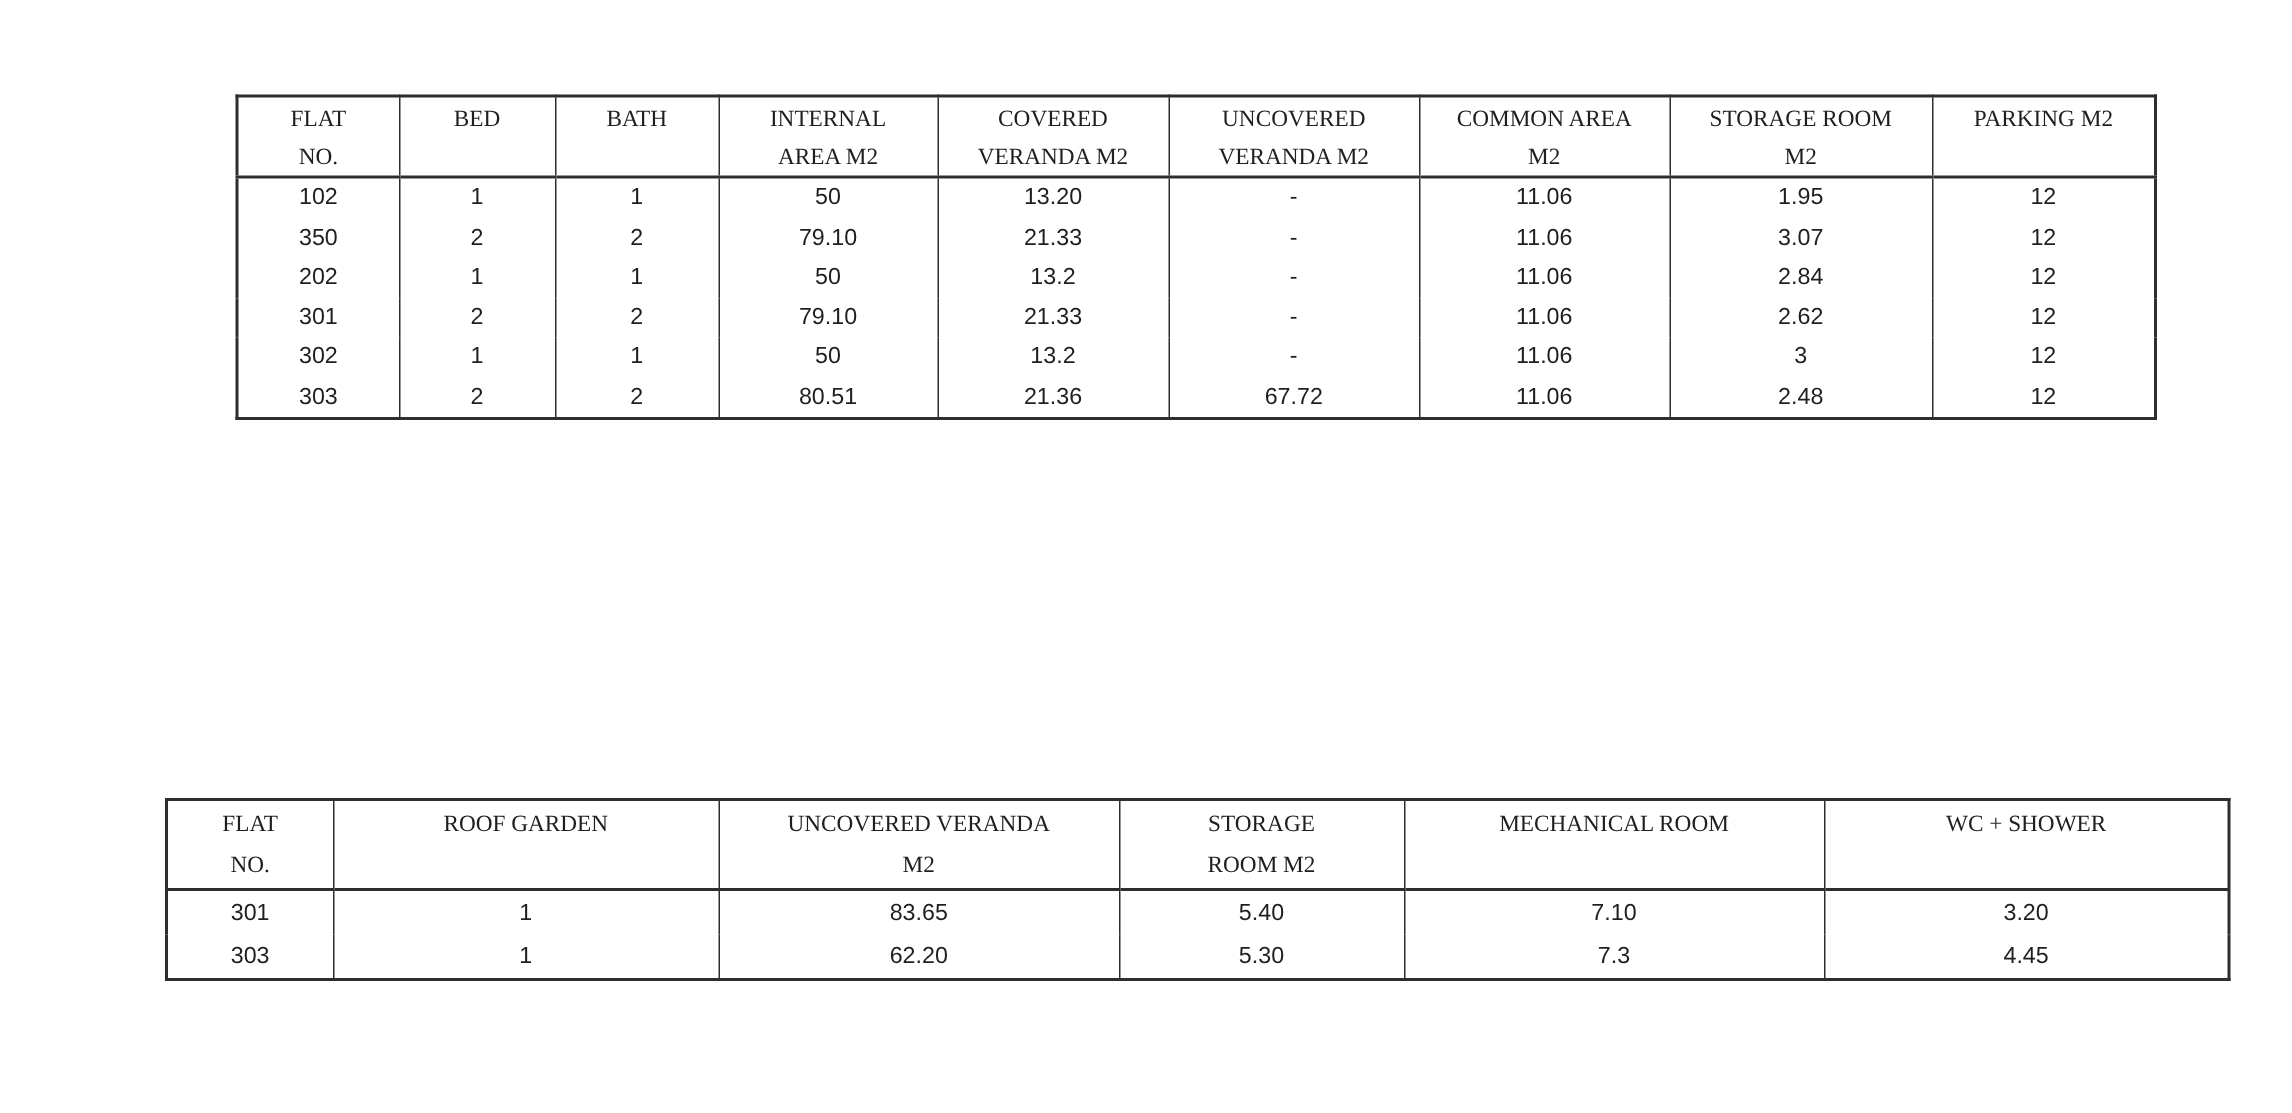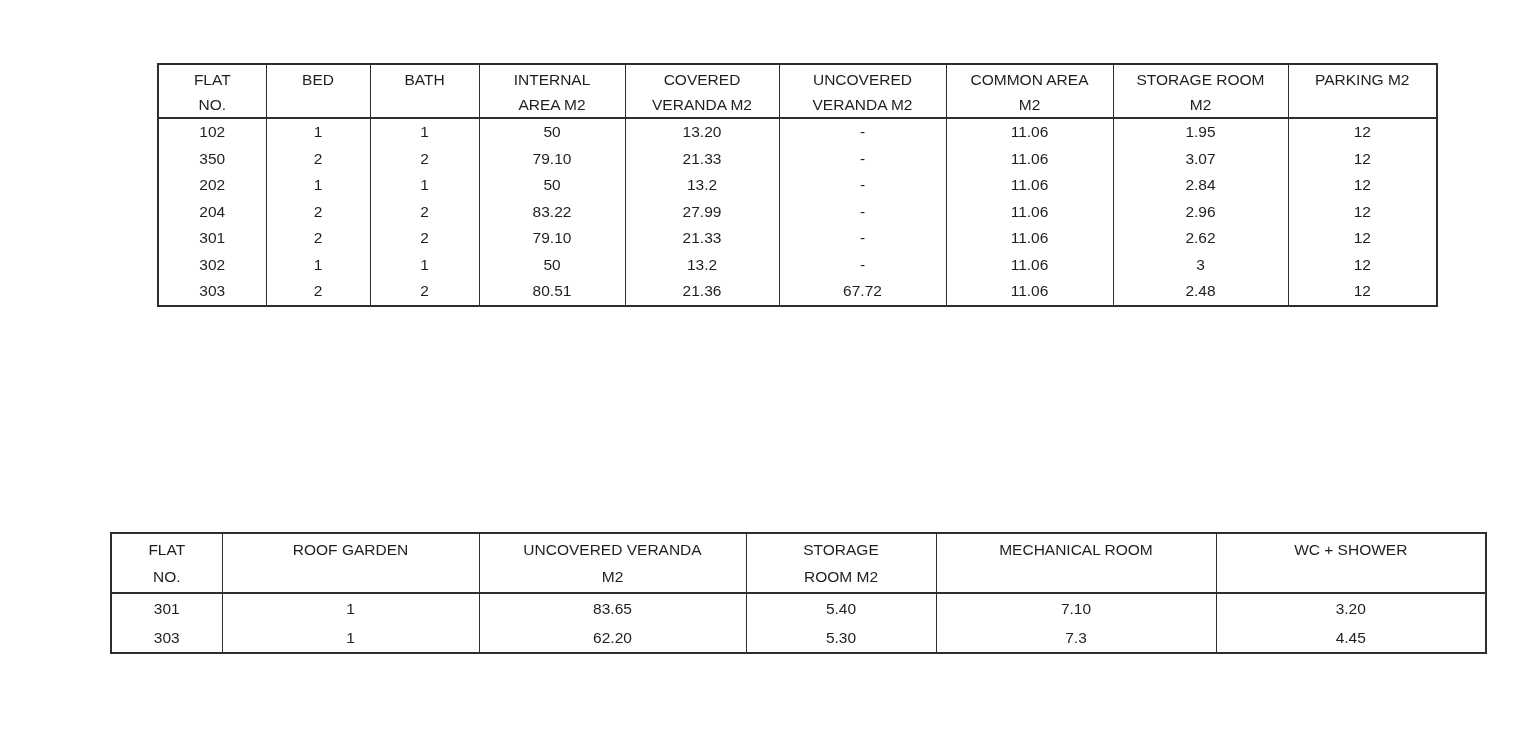--- a/index.html
+++ b/index.html
@@ -38,20 +38,21 @@
     color: #1f1f1f;
     overflow: hidden;
     white-space: nowrap;
   }
   thead th {
     border-bottom: 2px solid #2e2e2e;
     vertical-align: top;
   }
   .hl {
     display: block;
+    font-family: Liberation Serif, serif;
   }
   
   .t1 {
     left: 157px;
     top: 63px;
     width: 1279px;
     font-size: 15.5px;
   }
   .t1 thead th {
     height: 50px;
@@ -164,31 +165,20 @@
           <td>1</td>
           <td>1</td>
           <td>50</td>
           <td>13.2</td>
           <td>-</td>
           <td>11.06</td>
           <td>2.84</td>
           <td>12</td>
         </tr>
         <tr>
-          <td>204</td>
-          <td>2</td>
-          <td>2</td>
-          <td>83.22</td>
-          <td>27.99</td>
-          <td>-</td>
-          <td>11.06</td>
-          <td>2.96</td>
-          <td>12</td>
-        </tr>
-        <tr>
           <td>301</td>
           <td>2</td>
           <td>2</td>
           <td>79.10</td>
           <td>21.33</td>
           <td>-</td>
           <td>11.06</td>
           <td>2.62</td>
           <td>12</td>
         </tr>

